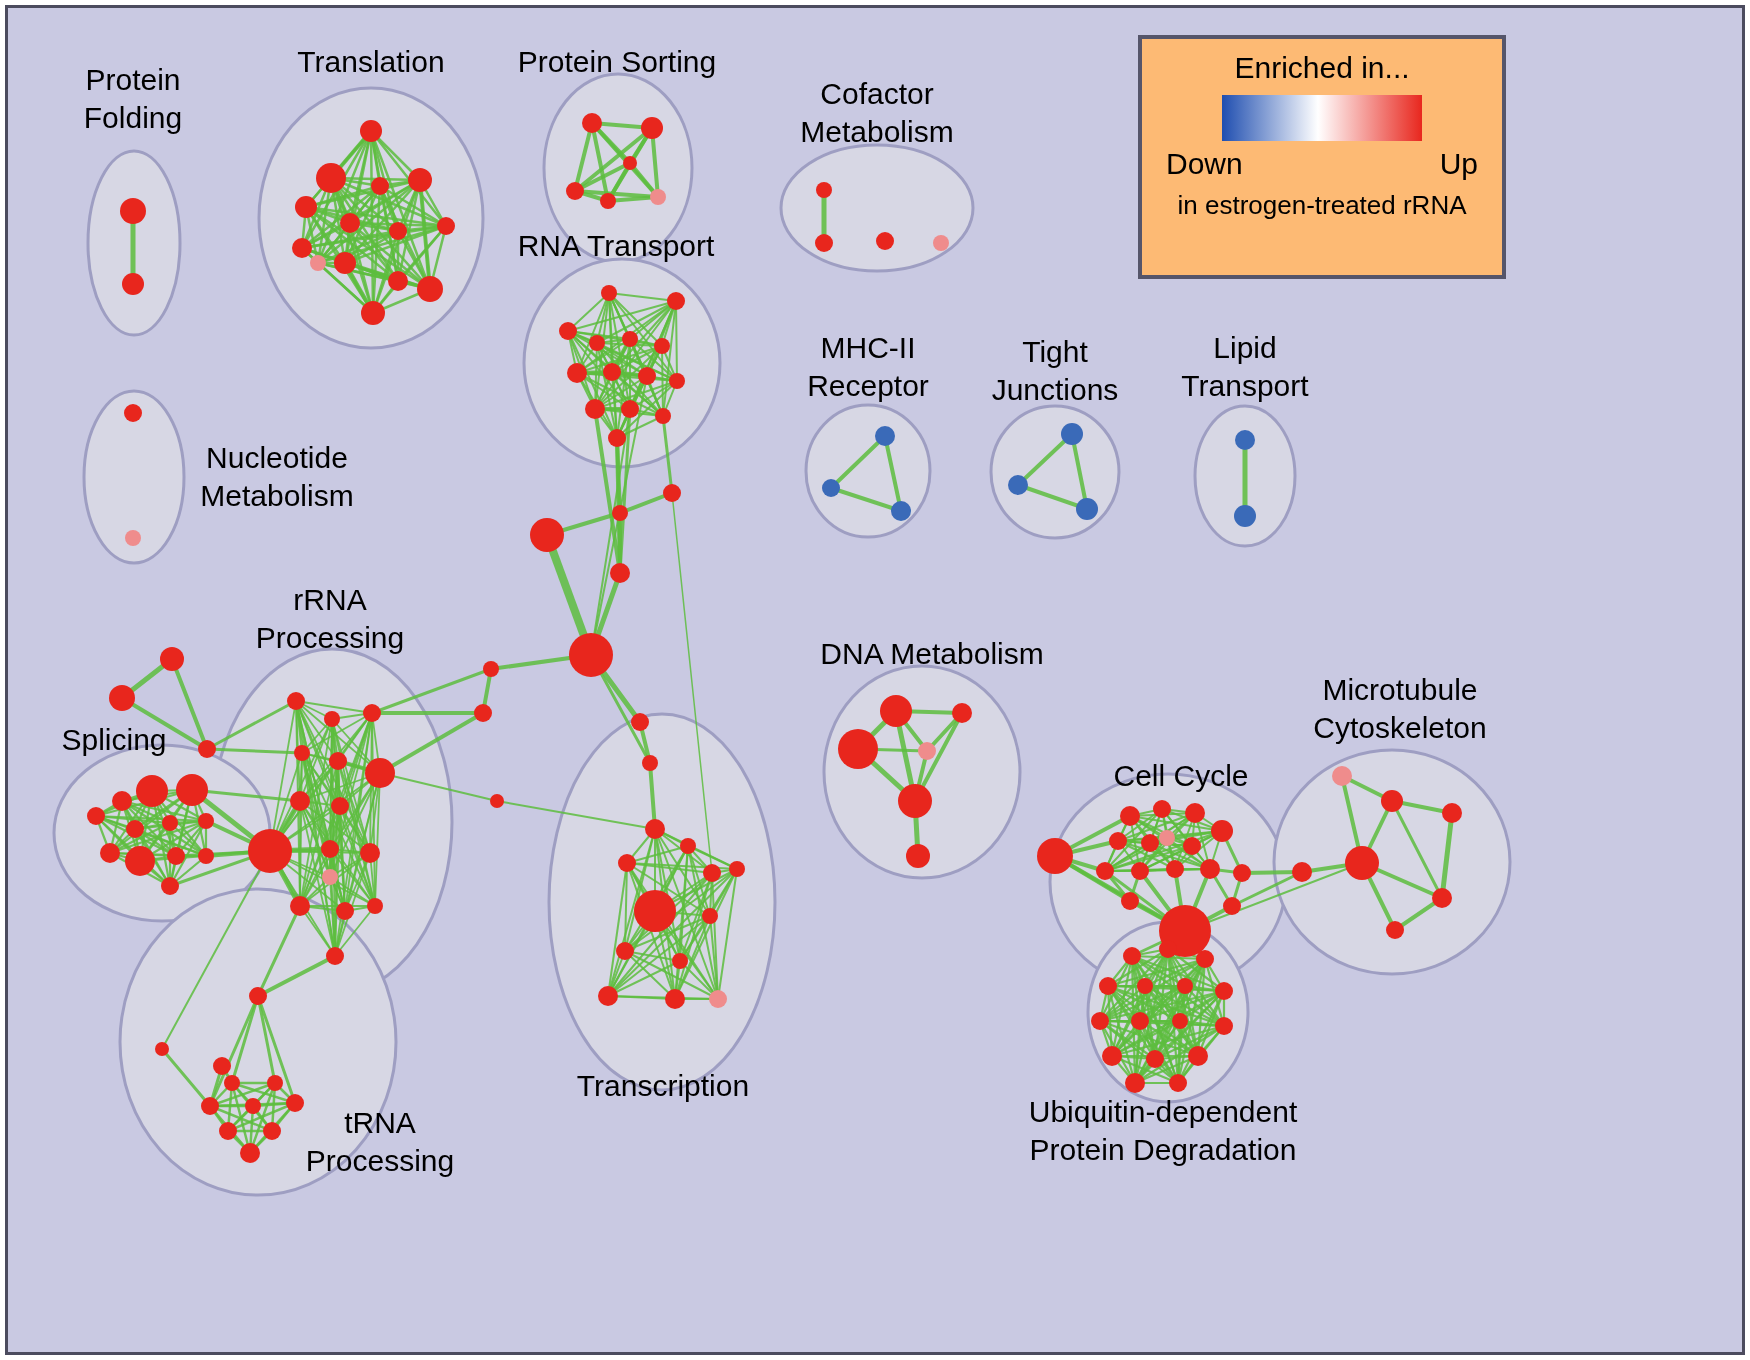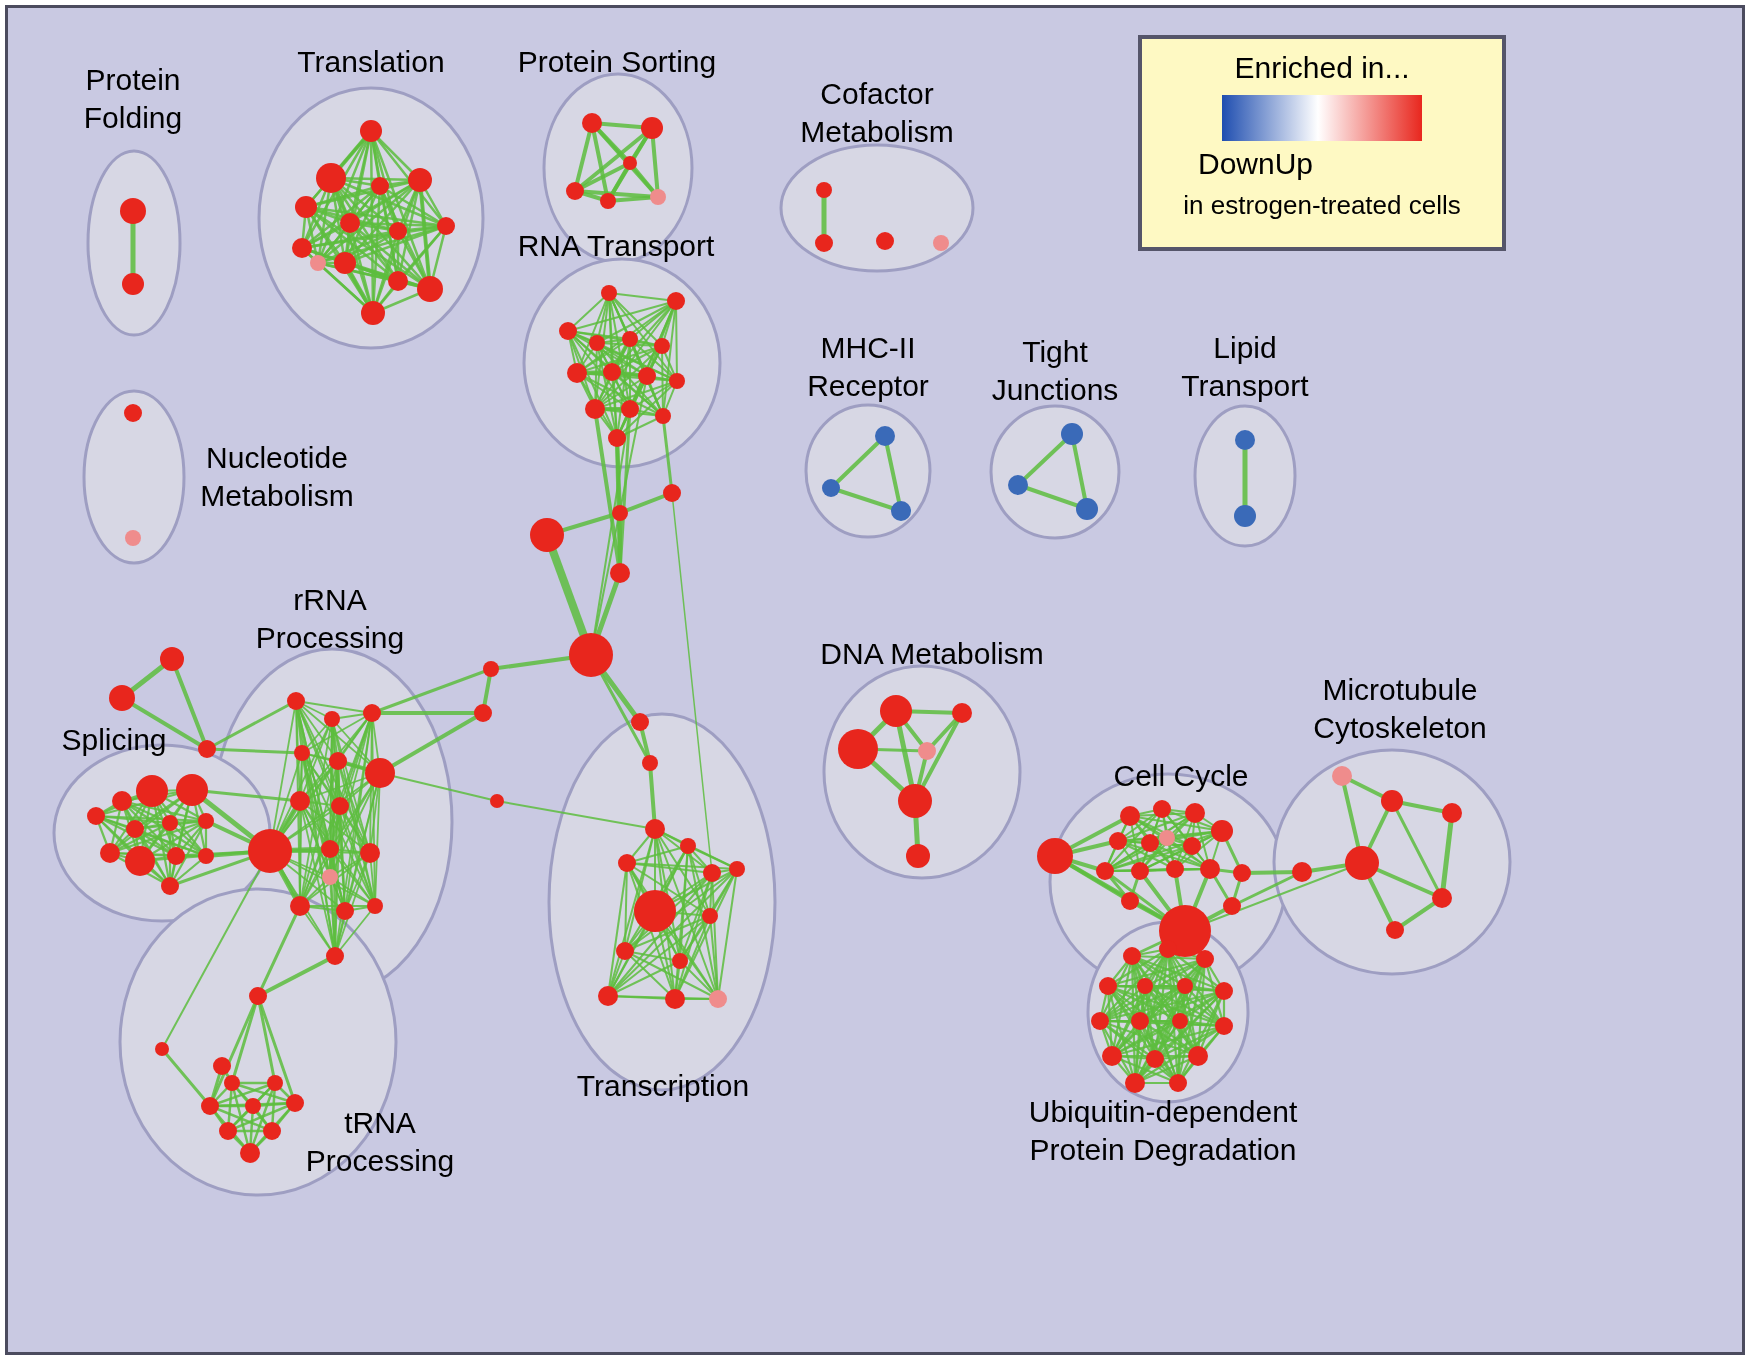--- a/index.html
+++ b/index.html
@@ -24,30 +24,30 @@
     left: 0; top: 0;
   }
   .cluster-label {
     fill: #000000;
     font-size: 30px;
     font-family: "Liberation Sans", sans-serif;
   }
   #legend {
     position: absolute;
     left: 1138px; top: 35px;
-    width: 368px; height: 216px;
+    width: 368px; height: 244px;
     border: 4px solid #55556a;
-    background: #fef9c3;
+    background: #fdba74;
     box-sizing: border-box;
   }
   .legend-title { font-size: 30px; text-align: center; margin-top: 12px; }
   .legend-bar { width: 200px; height: 46px; margin: 10px auto 0; }
   .legend-row {
-    display: flex; 
-    padding: 0 56px; font-size: 30px; margin-top: 6px;
+    display: flex; justify-content: space-between;
+    padding: 0 24px; font-size: 30px; margin-top: 6px;
   }
   .legend-caption { text-align: center; font-size: 26px; line-height: 31px; }
   .legend-caption.first { margin-top: 9px; }
 </style>
 </head>
 <body>
 
 <div id="stage">
   <div id="frame"></div>
   <svg id="net" width="1750" height="1360" viewBox="0 0 1750 1360">
@@ -1019,15 +1019,15 @@
       <text x="1163" y="1122" text-anchor="middle" class="cluster-label"><tspan x="1163" dy="0">Ubiquitin-dependent</tspan><tspan x="1163" dy="38">Protein Degradation</tspan></text>
     </svg>
 
   <div id="legend">
     <div class="legend-title">Enriched in...</div>
     <div class="legend-bar" style="background: linear-gradient(90deg, rgb(31, 78, 176) 0%, rgb(255, 255, 255) 48%, rgb(232, 39, 30) 100%);"></div>
     <div class="legend-row">
       <span>Down</span>
       <span>Up</span>
     </div>
-    <div class="legend-caption first">in estrogen-treated cells</div>
+    <div class="legend-caption first">in estrogen-treated rRNA</div>
   </div>
 </div>
 
 </body></html>

